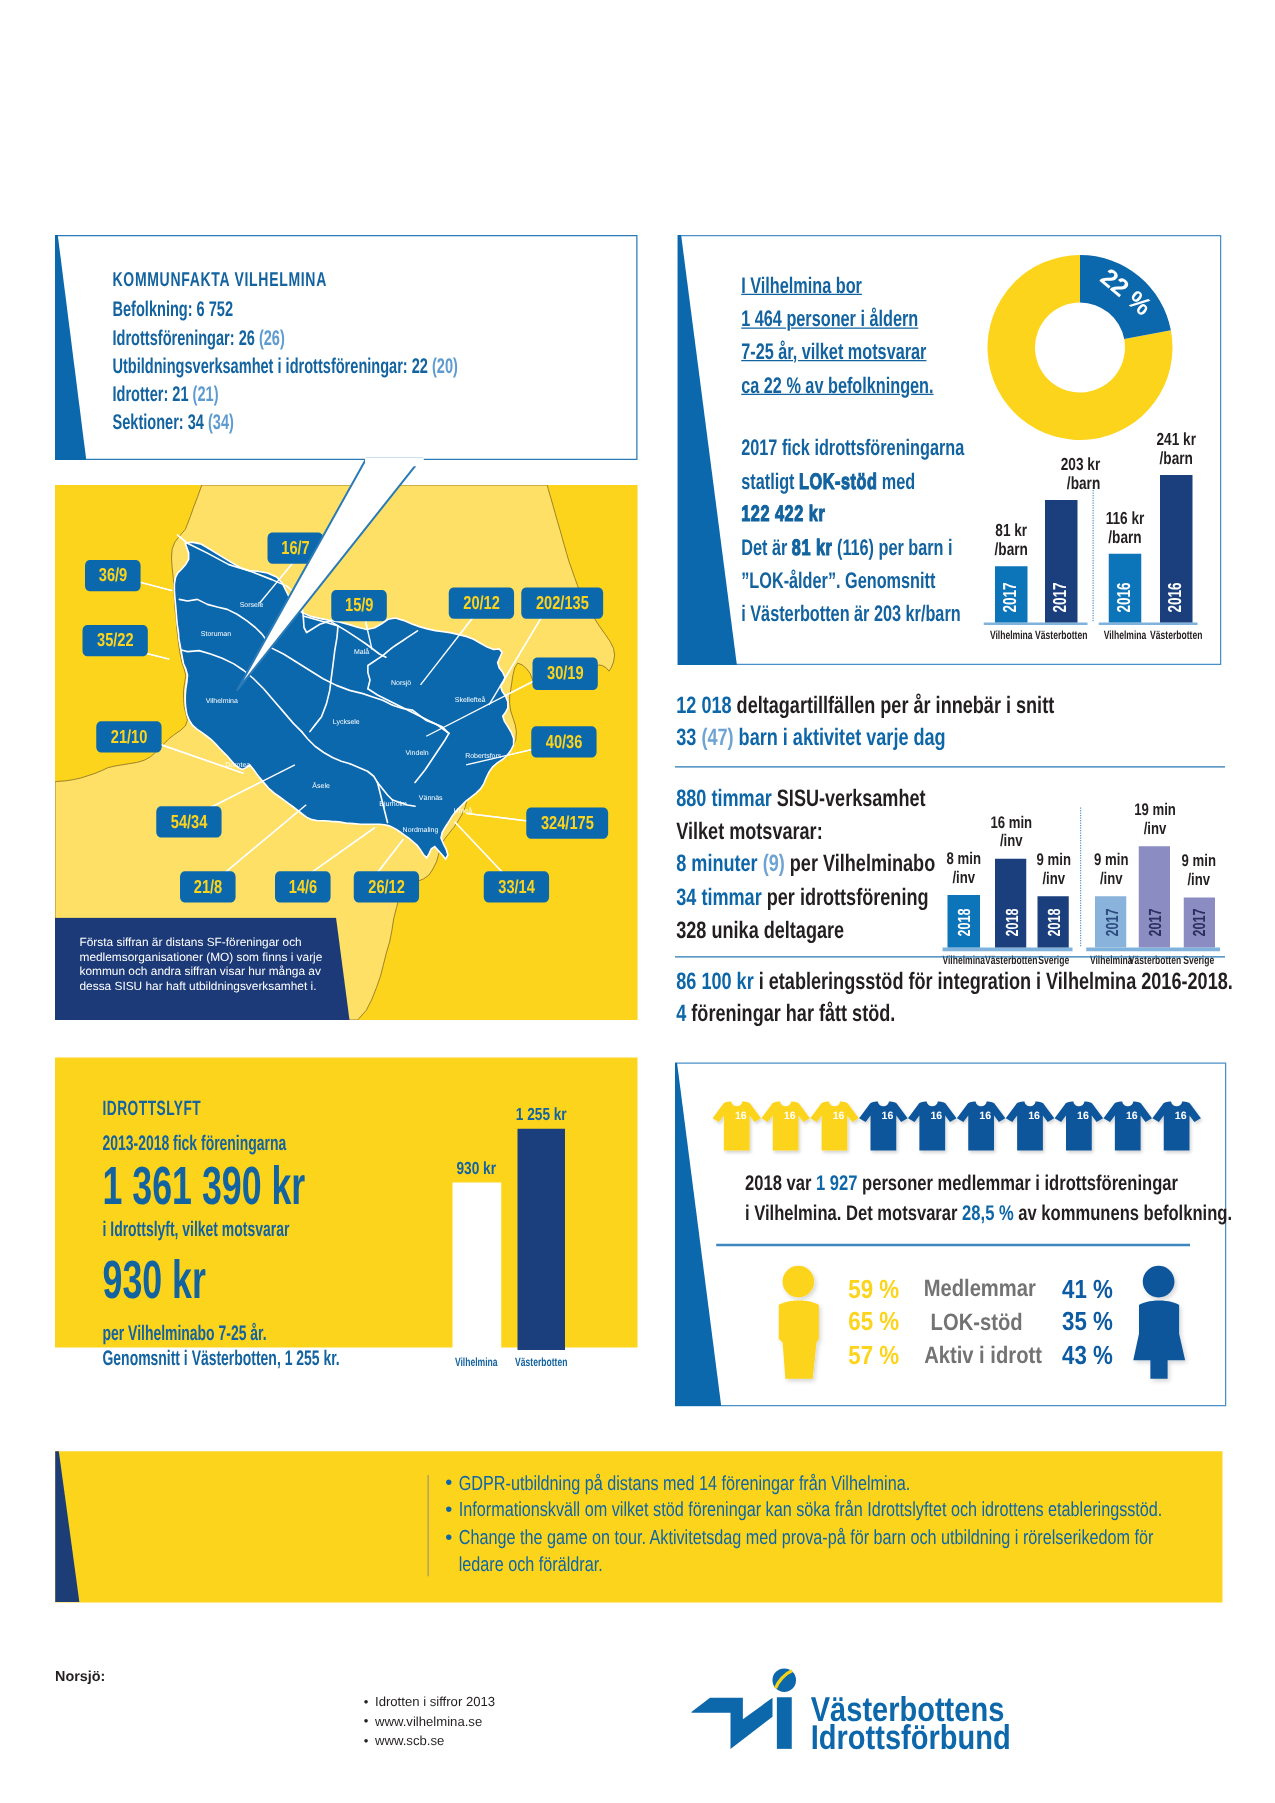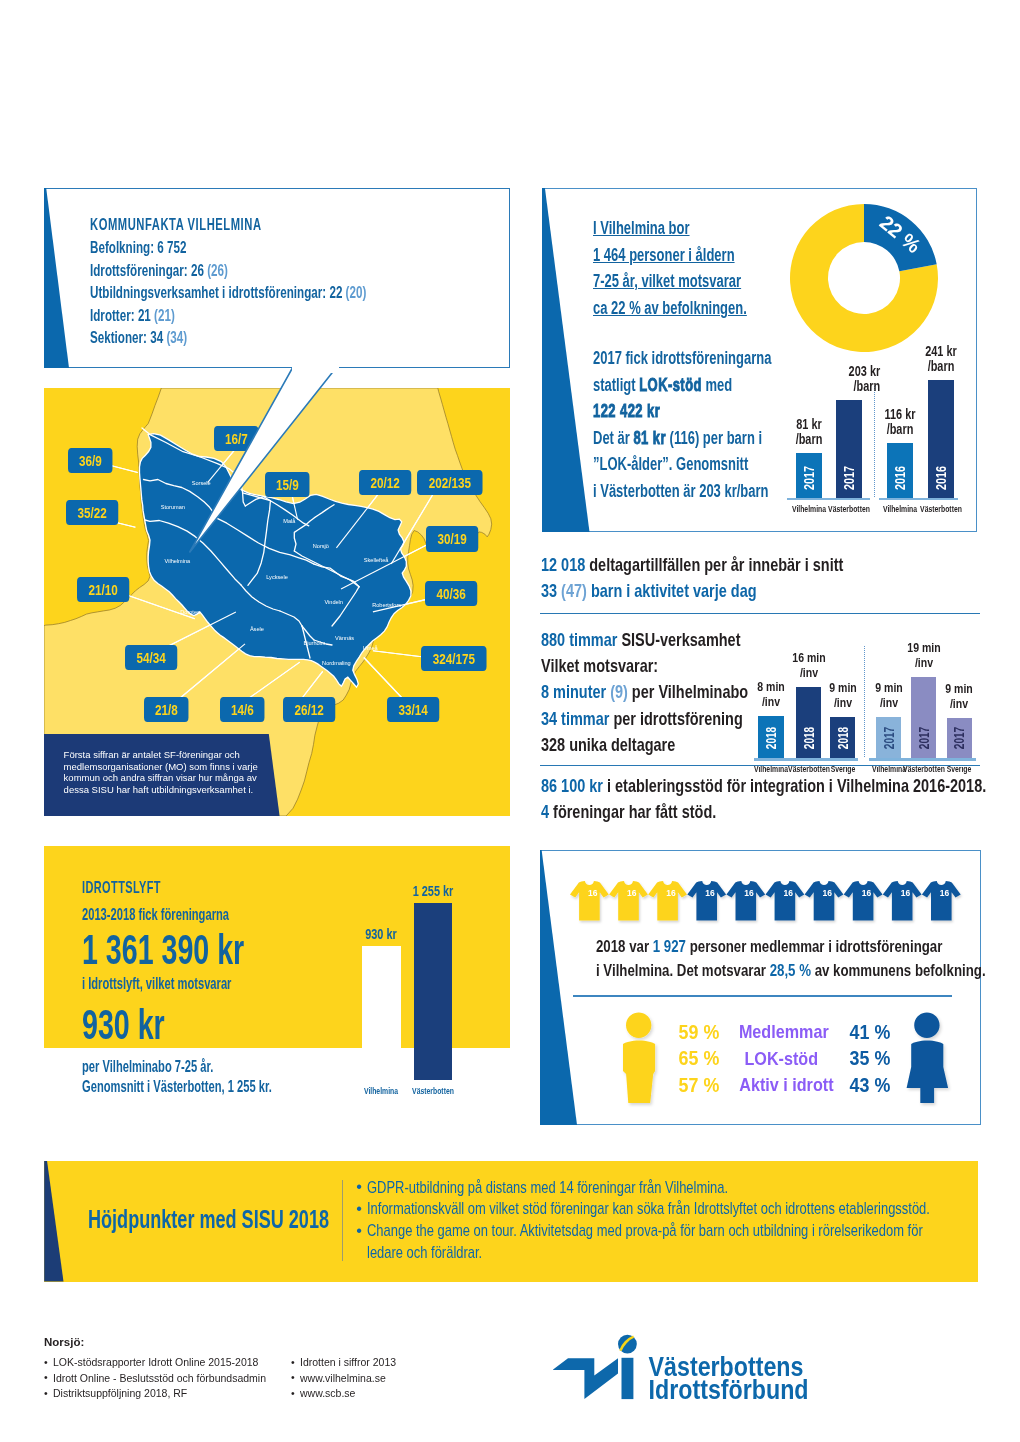--- a/index.html
+++ b/index.html
@@ -78,21 +78,21 @@
   
   .mrtxt { position:absolute; color:#231f20; font-size:19px; font-weight:bold;
       line-height:26.2px; white-space:nowrap; }
   .mrtxt div { transform:scaleX(0.7615); transform-origin:left center; }
   hr.rule { position:absolute; border:none; border-top:1.6px solid #2878b4; margin:0; }
   #mr1 { left:541px; top:552px; }
   #mr2 { left:541px; top:627px; }
   #mr3 { left:541px; top:773px; }
 
   
-  #il { left:44px; top:846px; width:466px; height:202px; background:#FDD41C; }
+  #il { left:44px; top:846px; width:466px; height:232px; background:#FDD41C; }
   #il .t { position:absolute; color:#12639f; white-space:nowrap; }
   #il .t > span { display:inline-block; transform-origin:left center; transform:scaleX(0.665); }
   #il-title  { left:38px; top:32px; font-size:16.5px; font-weight:bold; letter-spacing:0.6px; }
   #il-sub1   { left:38px; top:59px; font-size:16.8px; font-weight:bold; }
   #il-big1   { left:38px; top:79px; font-size:43px; font-weight:bold; }
   #il-sub2   { left:38px; top:128px; font-size:16.8px; font-weight:bold; }
   #il-big2   { left:38px; top:154px; font-size:43px; font-weight:bold; }
   #il-sub3   { left:38px; top:211px; font-size:16.8px; font-weight:bold; line-height:20px; }
   #il-chart .vlab { color:#12639f; }
   #il-chart .xlab { color:#12639f; }
@@ -103,21 +103,21 @@
   #br .body { position:absolute; inset:0; background:#fff; border:1px solid #4a90c8; }
   #br .wedge { width:40px; background:#0b68ad;
       clip-path: polygon(0 0, 0 100%, 37px 100%, 1.6px 0); }
   #shirts { position:absolute; left:29.7px; top:30.6px; }
   #br-txt { position:absolute; left:56px; top:85px; color:#231f20; font-size:17px;
       font-weight:bold; line-height:24px; white-space:nowrap; }
   #br-txt div { transform:scaleX(0.78); transform-origin:left center; }
   #br-hr { position:absolute; left:33px; top:145px; width:379px; height:1.6px; background:#3d86c0; }
   #gender { position:absolute; left:0; top:155px; width:441px; height:110px; }
   .gend-pct { position:absolute; font-size:21px; font-weight:bold; white-space:nowrap; }
-  .gend-lab { position:absolute; font-size:19px; font-weight:bold; color:#8b5cf6;
+  .gend-lab { position:absolute; font-size:19px; font-weight:bold; color:#737373;
       white-space:nowrap; text-align:center; }
   .gend-lab span, .gend-pct span { display:inline-block; transform:scaleX(0.85); transform-origin:center center; }
 
   
   #hp { left:44.2px; top:1160.5px; width:934px; height:121px; background:#FDD41C; }
   #hp .wedge { width:22px; background:#1c3d76;
       clip-path: polygon(0 0, 0 100%, 19.3px 100%, 2.8px 0); }
   #hp-title { position:absolute; left:44px; top:43px; color:#0d66a8; font-size:26px;
       font-weight:bold; white-space:nowrap; }
   #hp-title span { display:inline-block; transform:scaleX(0.695); transform-origin:left center; }
@@ -240,21 +240,21 @@
         <div class="mlabel" style="left: 33.4px; top: 188.7px; width: 67.3077px;">21/10</div>
         <div class="mlabel" style="left: 381px; top: 193.3px; width: 67.3077px;">40/36</div>
         <div class="mlabel" style="left: 81.3px; top: 257.2px; width: 67.3077px;">54/34</div>
         <div class="mlabel" style="left: 376.5px; top: 257.7px; width: 84.359px;">324/175</div>
         <div class="mlabel" style="left: 100.1px; top: 308.8px; width: 57.4359px;">21/8</div>
         <div class="mlabel" style="left: 176.3px; top: 308.8px; width: 57.4359px;">14/6</div>
         <div class="mlabel" style="left: 239.4px; top: 308.8px; width: 67.3077px;">26/12</div>
         <div class="mlabel" style="left: 342.6px; top: 308.8px; width: 67.3077px;">33/14</div>
       </div>
     <div id="mapnote">
-      <p>Första siffran är antalet SF-föreningar och medlemsorganisationer (MO) som finns i varje kommun och andra siffran visar hur många av dessa SISU har haft utbildningsverksamhet i.</p>
+      <p>Första siffran är distans SF-föreningar och medlemsorganisationer (MO) som finns i varje kommun och andra siffran visar hur många av dessa SISU har haft utbildningsverksamhet i.</p>
     </div>
   </div>
   <div class="abs" id="maptail">
     <svg width="466" height="450" viewBox="0 0 466 450">
       <path d="M 249.5,0 L 293.5,0 L 145.5,186.5 Z" fill="#ffffff" stroke="#2b7ab8" stroke-width="1.6"></path>
       <path d="M 248,0 L 295,0 L 295,7 L 248,7 Z" fill="#ffffff"></path>
     </svg>
   </div>
 
   <div class="abs" id="tr">
@@ -495,43 +495,37 @@
             <path d="M 15.7,0.1 C 22.7,0.1 28.4,5.8 28.4,12.8 C 28.4,19.8 22.7,25.5 15.7,25.5 C 8.7,25.5 3,19.8 3,12.8 C 3,5.8 8.7,0.1 15.7,0.1 Z M 16.1,28.0 C 23.4,28.0 30.3,29.9 32.1,31.6 L 32.1,58.6 L 30.2,61.6 L 27.2,90.5 L 5.3,90.5 L 3.1,61.6 L 0,58.6 L 0,31.6 C 1.8,29.9 8.8,28.0 16.1,28.0 Z" fill="#FDD41C"></path>
           </g>
           <g transform="translate(366.6,7.4)" filter="url(#psh)">
             <path d="M 20.3,0.1 C 27.3,0.1 33,5.8 33,12.8 C 33,19.8 27.3,25.5 20.3,25.5 C 13.3,25.5 7.6,19.8 7.6,12.8 C 7.6,5.8 13.3,0.1 20.3,0.1 Z M 20.7,28.0 C 28,28.0 34.9,29.9 36.7,31.6 L 36.7,54.6 L 41.5,75.7 L 27.5,75.7 L 27.5,90.5 L 13.7,90.5 L 13.7,75.7 L 0,75.7 L 4.6,54.6 L 4.6,31.6 C 6.4,29.9 13.4,28.0 20.7,28.0 Z" fill="#10579c"></path>
           </g>
         </svg><div class="gend-pct" style="left: 123px; top: 14.8px; width: 60px; text-align: right; color: rgb(253, 212, 28);"><span>59 %</span></div><div class="gend-lab" style="left: 191px; top: 16px; width: 101px;"><span>Medlemmar</span></div><div class="gend-pct" style="left: 305.7px; top: 14.8px; width: 60px; text-align: left; color: rgb(13, 92, 163);"><span>41 %</span></div><div class="gend-pct" style="left: 123px; top: 41.4px; width: 60px; text-align: right; color: rgb(253, 212, 28);"><span>65 %</span></div><div class="gend-lab" style="left: 191px; top: 42.6px; width: 101px;"><span>LOK-stöd</span></div><div class="gend-pct" style="left: 305.7px; top: 41.4px; width: 60px; text-align: left; color: rgb(13, 92, 163);"><span>35 %</span></div><div class="gend-pct" style="left: 123px; top: 67.6px; width: 60px; text-align: right; color: rgb(253, 212, 28);"><span>57 %</span></div><div class="gend-lab" style="left: 191px; top: 68.8px; width: 101px;"><span>Aktiv i idrott</span></div><div class="gend-pct" style="left: 305.7px; top: 67.6px; width: 60px; text-align: left; color: rgb(13, 92, 163);"><span>43 %</span></div></div>
   </div>
 
   <div class="abs" id="hp">
     <div class="wedge"></div>
-    <div id="hp-title"><span>Höjdpunkter med SISU 2018</span></div>
     <div id="hp-vline"></div>
     <ul id="hp-list">
         <li>
           <span style="display: block;">GDPR-utbildning på distans med 14 föreningar från Vilhelmina.</span>
         </li>
         <li>
           <span style="display: block;">Informationskväll om vilket stöd föreningar kan söka från Idrottslyftet och idrottens etableringsstöd.</span>
         </li>
         <li>
           <span style="display: block;">Change the game on tour. Aktivitetsdag med prova-på för barn och utbildning i rörelserikedom för</span>
           <span style="display: block;">ledare och föräldrar.</span>
         </li>
       </ul>
   </div>
 
   <div class="abs" id="footer">
     <div id="src-title">Norsjö:</div>
-    <ul class="srccol" id="src1">
-        <li>LOK-stödsrapporter Idrott Online 2015-2018</li>
-        <li>Idrott Online - Beslutsstöd och förbundsadmin</li>
-        <li>Distriktsuppföljning 2018, RF</li>
-      </ul>
     <ul class="srccol" id="src2">
         <li>Idrotten i siffror 2013</li>
         <li>www.vilhelmina.se</li>
         <li>www.scb.se</li>
       </ul>
     <div id="logo1"><svg width="270" height="80" viewBox="0 0 270 80">
    <path fill="#0d68ab" d="M 0.1,37.6 L 15.0,26.2 L 41.3,26.2 L 41.3,43.4 L 65.0,26.2 L 65.0,41.4 L 31.4,67.1 L 31.4,38.1 L 0.1,38.1 Z"></path>
    <rect x="68.5" y="25.8" width="11.9" height="41.3" fill="#0d68ab"></rect>
    <circle cx="74.4" cy="12.1" r="9.4" fill="#0d68ab"></circle>
    <path fill="none" stroke="#f5d417" stroke-width="2.6" d="M 67.4,18.6 C 69.6,12.8 75.0,6.8 80.6,4.6"></path>

